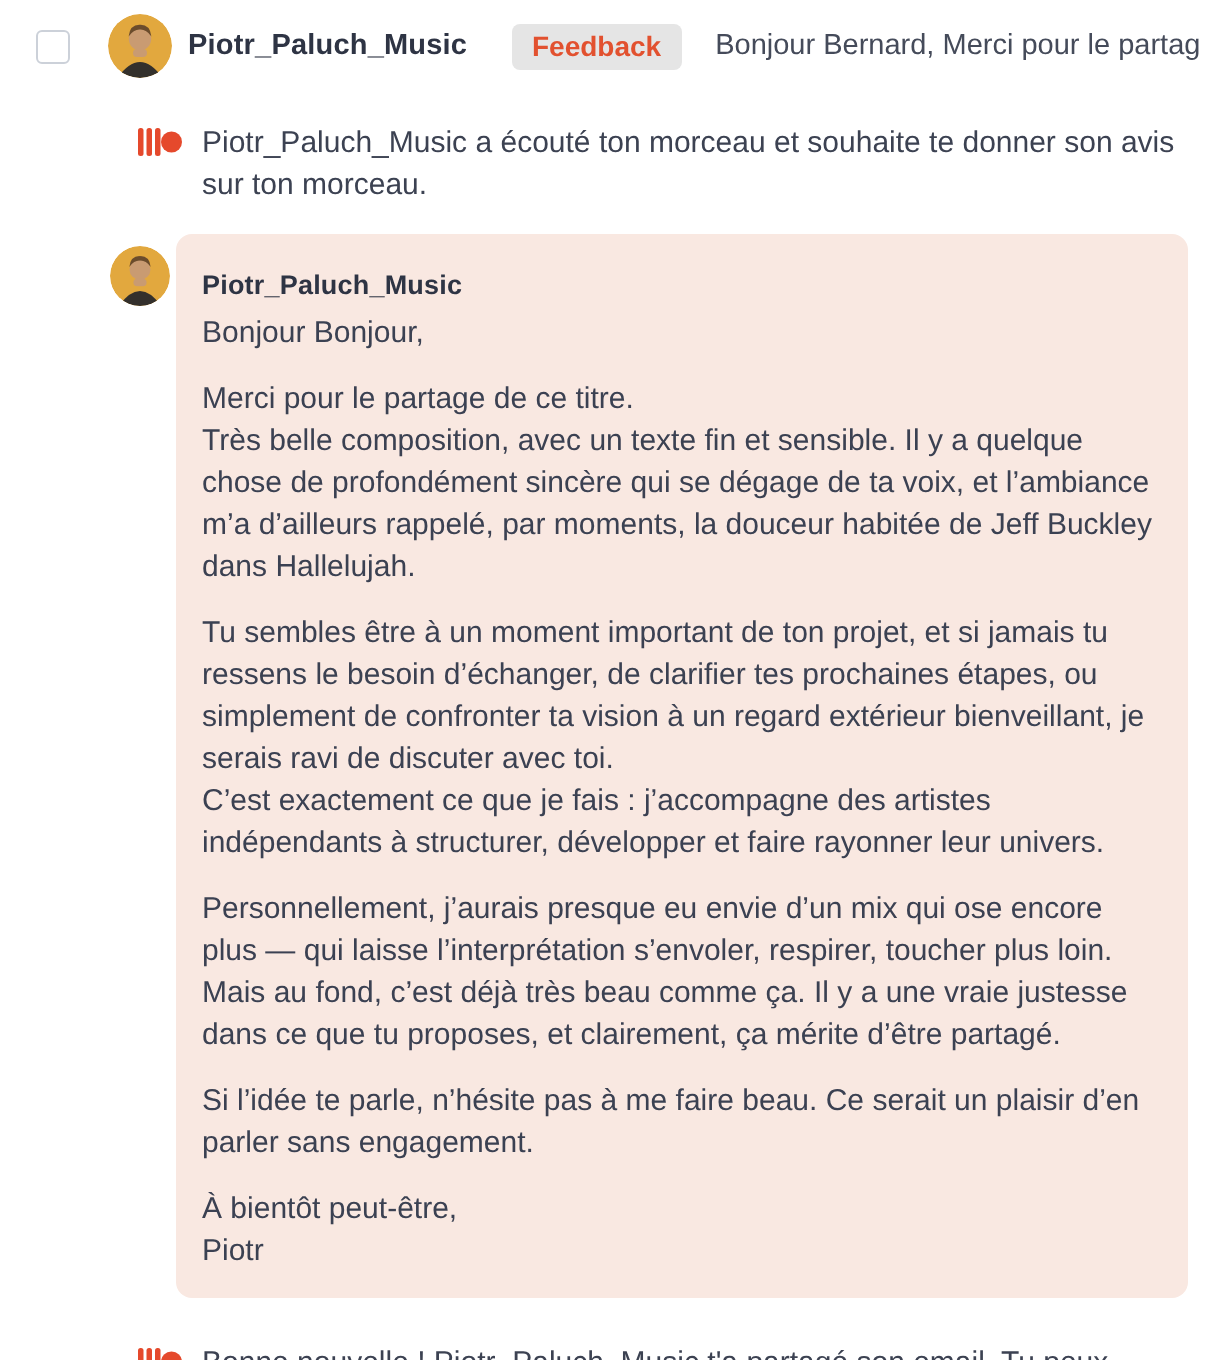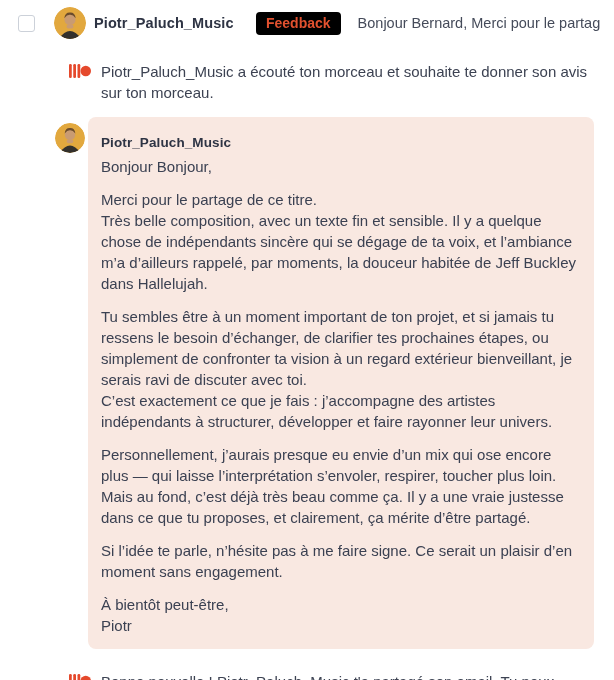--- a/index.html
+++ b/index.html
@@ -32,21 +32,21 @@
   .avatar svg { display: block; }
   .avatar-sm { width: 32px; height: 32px; margin-right: 8px; }
   .sender {
     font-size: 14.5px; font-weight: 700;
     color: #2e3444; letter-spacing: .1px;
     width: 162px; flex: none;
     white-space: nowrap; overflow: hidden;
   }
   .badge {
     flex: none;
-    background: #000000;
+    background: #e5e5e5;
     color: #e2512f;
     font-size: 14px; font-weight: 600;
     padding: 4px 10px 5px;
     border-radius: 4px;
     line-height: 1;
   }
   .preview {
     margin-left: 17px;
     font-size: 14.5px;
     color: #454b5a;
@@ -151,25 +151,25 @@
         <circle cx="16" cy="12.5" r="5.6" fill="#c99b72"></circle>
         <path d="M10.3 11.2 Q11 5.2 16 5.4 Q21 5.2 21.7 11.2 Q19 7.6 16 7.8 Q13 7.6 10.3 11.2 Z" fill="#6b4c2c"></path>
         <rect x="12.5" y="17.5" width="7" height="4" rx="2" fill="#c99b72"></rect>
       </g>
     </svg>
   </div>
   <div class="card">
     <p class="author">Piotr_Paluch_Music</p>
     <p class="msg greeting">Bonjour Bonjour,</p>
     <p class="msg">Merci pour le partage de ce titre.
-Très belle composition, avec un texte fin et sensible. Il y a quelque chose de indépendants sincère qui se dégage de ta voix, et l’ambiance m’a d’ailleurs rappelé, par moments, la douceur habitée de Jeff Buckley dans Hallelujah.</p>
+Très belle composition, avec un texte fin et sensible. Il y a quelque chose de profondément sincère qui se dégage de ta voix, et l’ambiance m’a d’ailleurs rappelé, par moments, la douceur habitée de Jeff Buckley dans Hallelujah.</p>
     <p class="msg">Tu sembles être à un moment important de ton projet, et si jamais tu ressens le besoin d’échanger, de clarifier tes prochaines étapes, ou simplement de confronter ta vision à un regard extérieur bienveillant, je serais ravi de discuter avec toi.
 C’est exactement ce que je fais : j’accompagne des artistes indépendants à structurer, développer et faire rayonner leur univers.</p>
     <p class="msg">Personnellement, j’aurais presque eu envie d’un mix qui ose encore plus — qui laisse l’interprétation s’envoler, respirer, toucher plus loin. Mais au fond, c’est déjà très beau comme ça. Il y a une vraie justesse dans ce que tu proposes, et clairement, ça mérite d’être partagé.</p>
-    <p class="msg">Si l’idée te parle, n’hésite pas à me faire signe. Ce serait un plaisir d’en moment sans engagement.</p>
+    <p class="msg">Si l’idée te parle, n’hésite pas à me faire beau. Ce serait un plaisir d’en parler sans engagement.</p>
     <p class="msg">À bientôt peut-être,
 Piotr</p>
   </div>
 </div>
 
 <div class="event-row bottom">
   <svg class="logo-icon" width="22" height="14" viewBox="0 0 44 28">
     <rect x="0" y="0" width="5.5" height="28" rx="2.5" fill="#e5492c"></rect>
     <rect x="8.5" y="0" width="5.5" height="28" rx="2.5" fill="#e5492c"></rect>
     <rect x="17" y="0" width="5.5" height="28" rx="2.5" fill="#e5492c"></rect>

